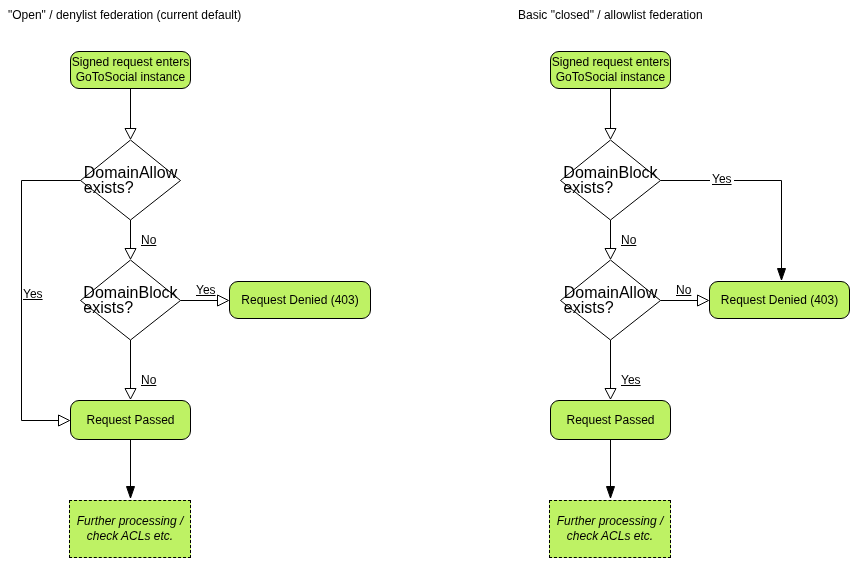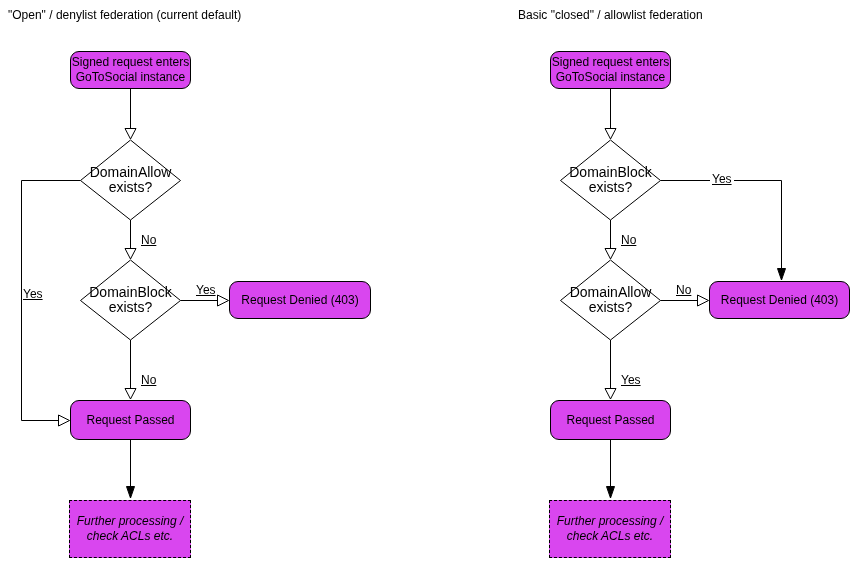--- a/index.html
+++ b/index.html
@@ -41,38 +41,38 @@
   .chart-title {
     position: absolute;
     font-size: 12px;
     line-height: 14px;
     white-space: pre;
   }
   .node {
     position: absolute;
     box-sizing: border-box;
     border: 1px solid #000000;
-    background: #d946ef;
+    background: #bef264;
     display: flex;
     align-items: center;
     justify-content: center;
     text-align: center;
     font-size: 12px;
     line-height: 15px;
     white-space: pre-line;
   }
   .node.rounded { border-radius: 9px; }
   .node.dashed  { border-style: dashed; font-style: italic; }
   .diamond-label {
     position: absolute;
     display: flex;
     align-items: center;
     justify-content: center;
-    text-align: center;
-    font-size: 14px;
+    text-align: left;
+    font-size: 16px;
     line-height: 15px;
     white-space: pre-line;
     pointer-events: none;
   }
   .edge-label {
     position: absolute;
     font-size: 12px;
     line-height: 14px;
     text-decoration: underline;
   }

